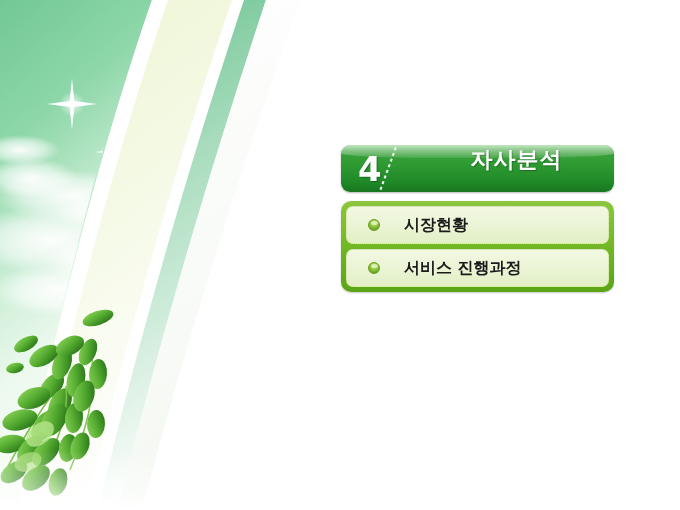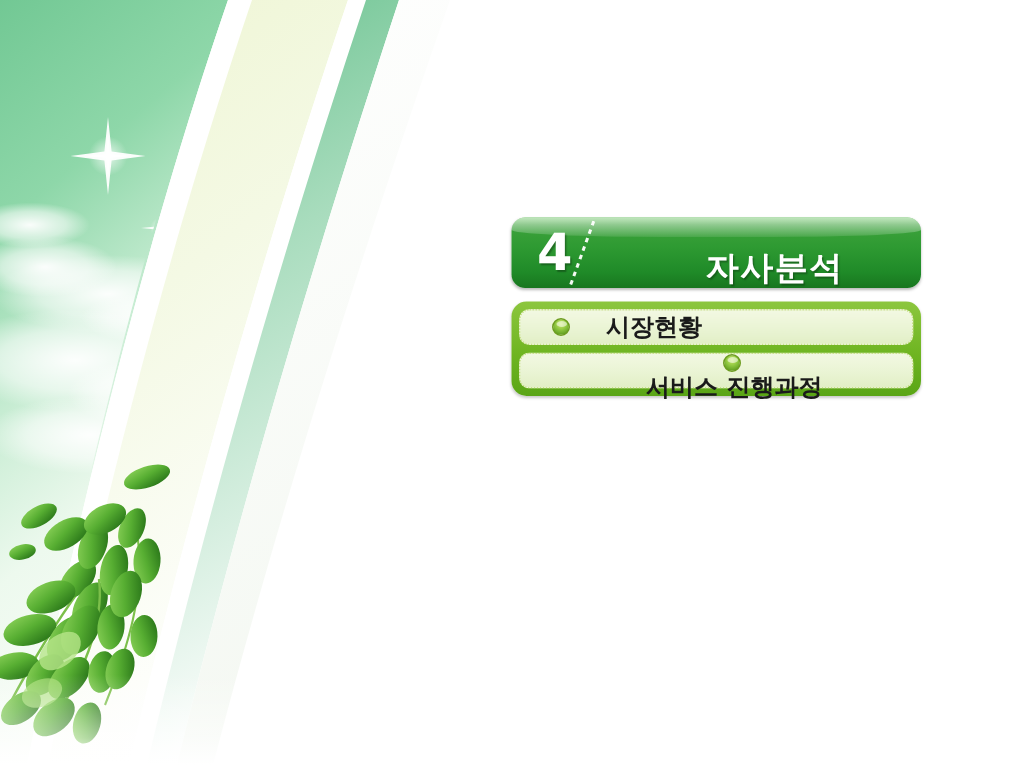--- a/index.html
+++ b/index.html
@@ -79,50 +79,49 @@
     transform: rotate(20deg);
     background-image: linear-gradient(to bottom,
         rgba(255,255,255,0.95) 0 3px,
         rgba(255,255,255,0) 3px 6px);
     background-size: 2px 6px;
   }
   .title-text {
     position: absolute;
     left: 86px;
     right: 8px;
-    top: 19px;
+    top: 0;
     text-align: center;
     font-size: 22px;
     font-weight: bold;
     color: #ffffff;
     letter-spacing: 1px;
     text-shadow: 1px 1px 1px rgba(0,0,0,0.28);
   }
 
   
   .items-box {
     margin-top: 9px;
     padding: 5px;
     border-radius: 10px;
     background: linear-gradient(to bottom, #8cc63e 0%, #6fb522 55%, #5aa516 100%);
     box-shadow: 0 1px 2px rgba(0,0,0,0.22);
   }
   .item {
     position: relative;
-    height: 24px;
+    height: 38px;
     border-radius: 7px;
     background: linear-gradient(to bottom, #f2f8e2 0%, #eaf4d4 55%, #e2efc6 100%);
     border: 1px dotted #c9e08c;
     box-sizing: border-box;
     display: flex;
     align-items: center;
   }
   .item + .item {
     margin-top: 5px;
-    flex-direction: column;
   }
   .bullet {
     position: relative;
     flex: 0 0 auto;
     width: 12px;
     height: 12px;
     margin-left: 21px;
     border-radius: 50%;
     background: radial-gradient(circle at 50% 30%, #cbe86b 0%, #8ec63f 45%, #4d8c14 100%);
     border: 1px solid #6d9c20;

